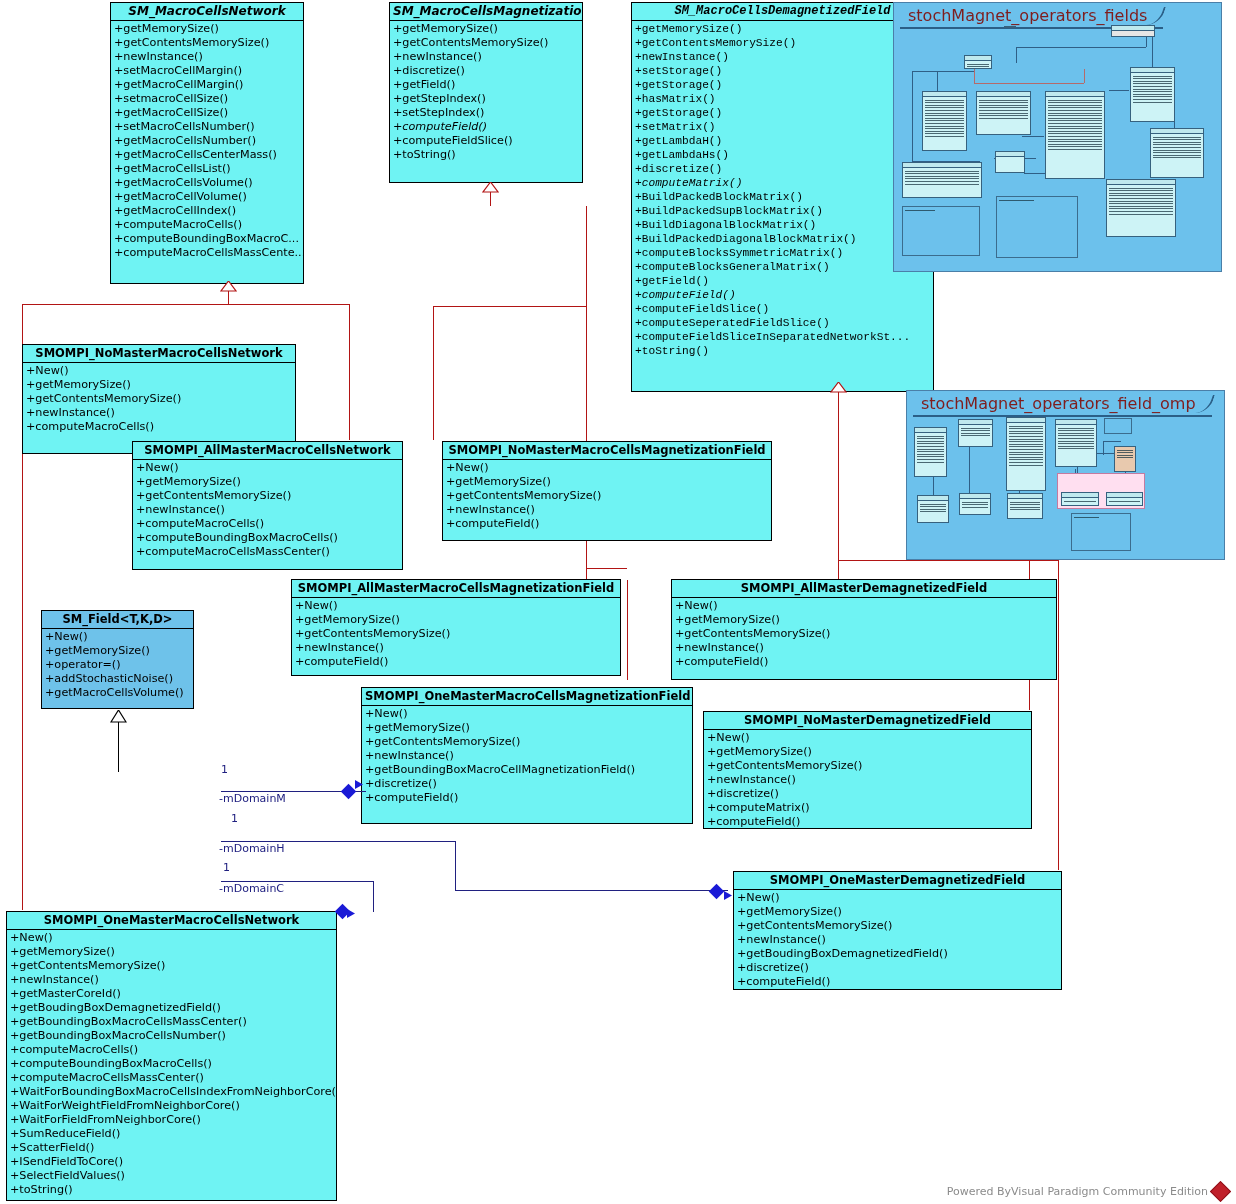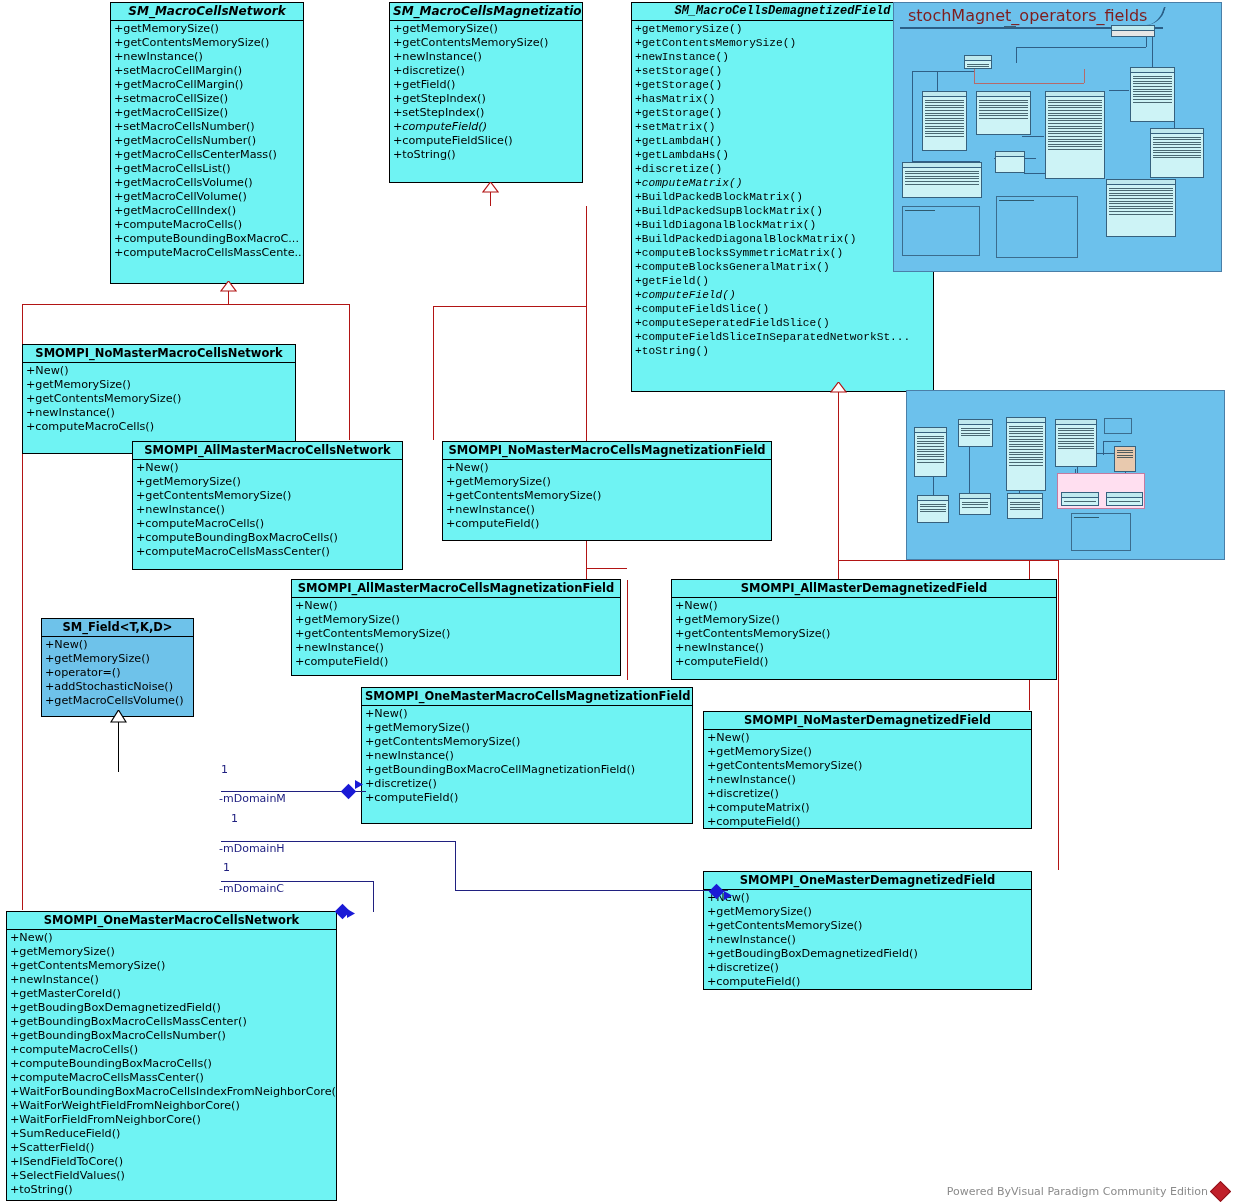--- a/index.html
+++ b/index.html
@@ -16,21 +16,21 @@
   }
   
   .uml{
     position:absolute;
     box-sizing:border-box;
     border:1px solid #000000;
     background:#66f5f5;
     overflow:hidden;
   }
   .uml.cyan{background:#6ff3f3;}
-  .uml.blue{background:#6ec2ea;margin-top:8px;}
+  .uml.blue{background:#6ec2ea;}
   .uml .title{
     box-sizing:border-box;
     width:100%;
     text-align:center;
     font-size:11.5px;
     font-weight:bold;
     padding:2px 3px 2px 3px;
     border-bottom:1px solid #000000;
     line-height:13px;
     white-space:nowrap;
@@ -318,21 +318,21 @@
         <div>+New()</div>
         <div>+getMemorySize()</div>
         <div>+getContentsMemorySize()</div>
         <div>+newInstance()</div>
         <div>+discretize()</div>
         <div>+computeMatrix()</div>
         <div>+computeField()</div>
       </div>
   </div>
 
-  <div class="uml cyan" style="left:703px;top:871px;width:329px;height:119px;">
+  <div class="uml cyan" style="left:733px;top:871px;width:329px;height:119px;">
     <div class="title">SMOMPI_OneMasterDemagnetizedField</div>
     <div class="members">
         <div>+New()</div>
         <div>+getMemorySize()</div>
         <div>+getContentsMemorySize()</div>
         <div>+newInstance()</div>
         <div>+getBoudingBoxDemagnetizedField()</div>
         <div>+discretize()</div>
         <div>+computeField()</div>
       </div>
@@ -589,20 +589,21 @@
         </div>
     </div>
     <div class="mini empty" style="left:102px;top:193px;width:82px;height:62px;">
       <div class="rows">
           <i style="width:45%"></i>
         </div>
     </div>
   </div>
 
   <div class="pkg" style="left:906px;top:390px;width:319px;height:170px;">
+    <div class="tab">stochMagnet_operators_field_omp</div>
 
     <div class="mlink v" style="left:26px;top:86px;height:22px;"></div>
     <div class="mlink v" style="left:62px;top:56px;height:48px;"></div>
     <div class="mlink v" style="left:112px;top:92px;height:10px;"></div>
     <div class="mlink v" style="left:170px;top:72px;height:22px;"></div>
     <div class="mlink h" style="left:185px;top:62px;width:26px;"></div>
     <div class="mlink v" style="left:196px;top:50px;height:14px;"></div>
     <div class="mlink h" style="left:196px;top:50px;width:18px;"></div>
     <div class="mlink v" style="left:168px;top:78px;height:22px;"></div>
     <div class="mlink v" style="left:218px;top:74px;height:24px;"></div>

